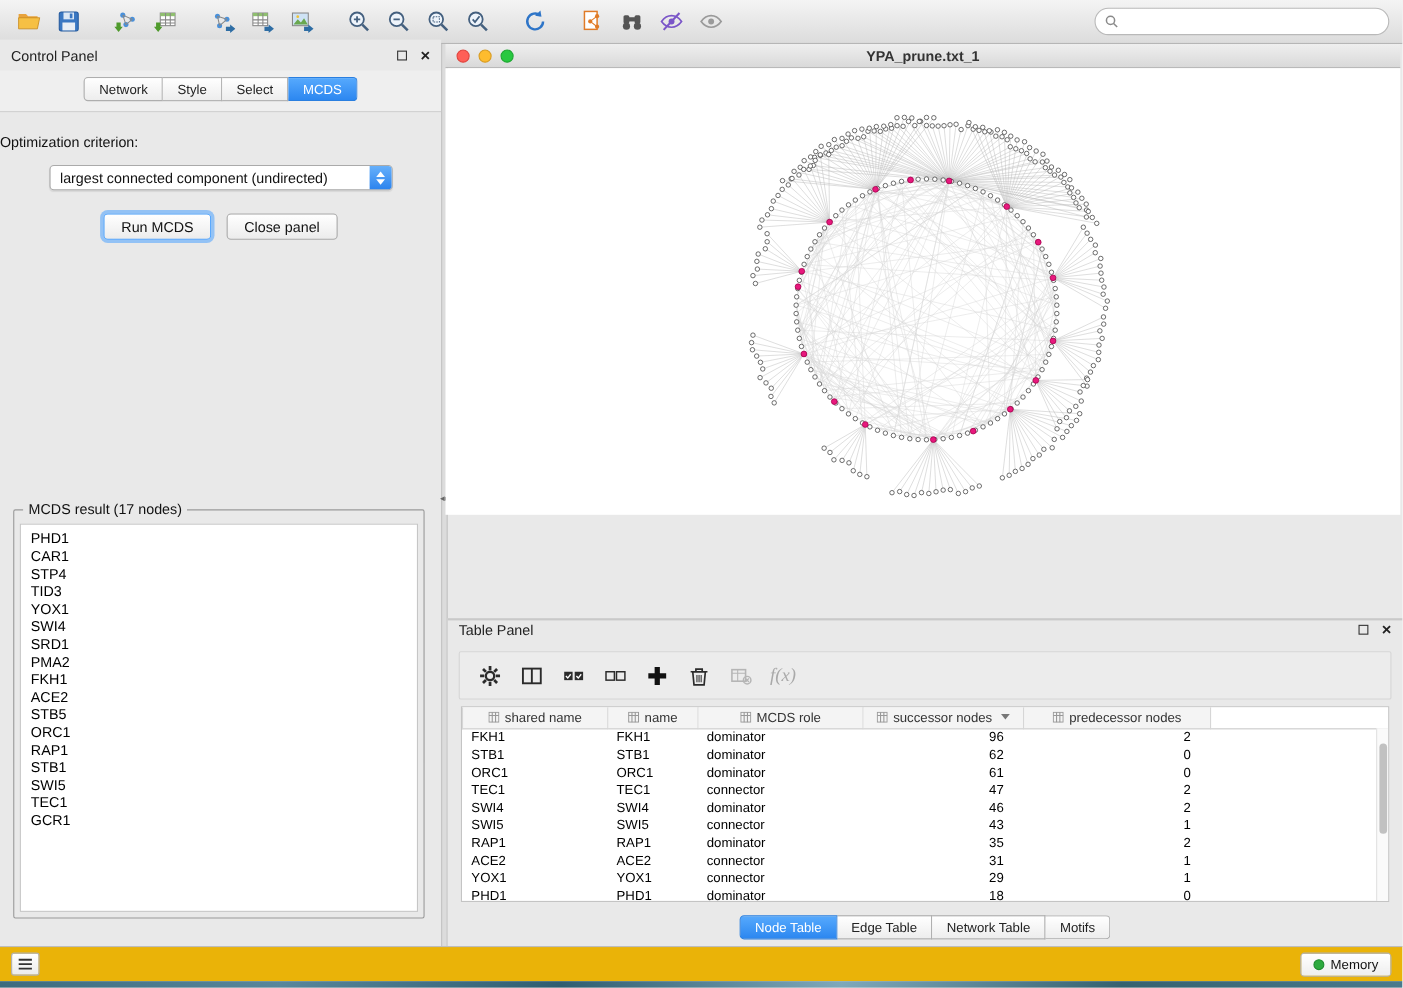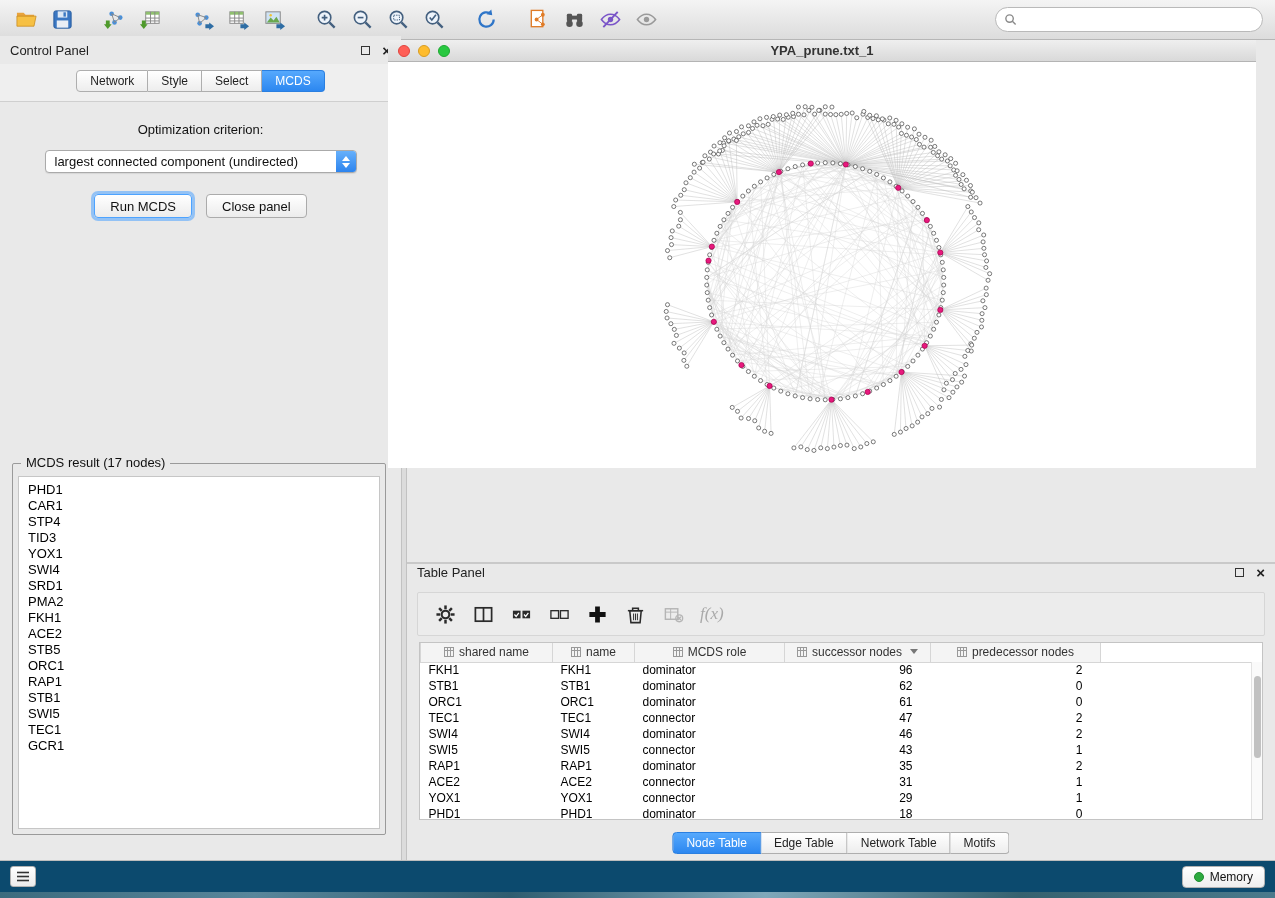--- a/index.html
+++ b/index.html
@@ -32,21 +32,21 @@
     border:1px solid #aeaeae; cursor:pointer; white-space:nowrap; }
   .segbtn + .segbtn { border-left:none; }
   .segbtn:first-child { border-radius:4px 0 0 4px; }
   .segbtn:last-child { border-radius:0 4px 4px 0; }
   .segbtn.active { background:linear-gradient(#56a9fd,#2c87f0); color:#fff; border-color:#2a7fe0; }
 
   
   .cpanel { position:absolute; left:0; top:36px; width:401px; height:820px; background:#e9e9e9; }
   .cpanel .phead { height:28px; }
   .tabbar { text-align:center; padding:6px 0 9px 0; border-bottom:1px solid #cfcfcf; background:#efefef; }
-  .opt-label { text-align:center; margin-top:20px; font-size:13px; color:#111; }
+  .opt-label { margin-top:20px; font-size:13px; color:#111; }
   .dropdown { position:relative; margin:13px auto 16px auto; width:312px; height:23px; background:#fff;
     border:1px solid #aaa; border-radius:4px; font-size:13px; color:#111;
     display:flex; align-items:center; padding-left:9px; cursor:pointer;
     box-shadow:0 1px 1px rgba(0,0,0,.08); }
   .dd-step { position:absolute; right:0; top:0; bottom:0; width:20px; border-radius:0 3px 3px 0;
     background:linear-gradient(#66b0fb,#2d84ee); display:flex; flex-direction:column;
     align-items:center; justify-content:center; gap:2px; }
   .tri-up { width:0; height:0; border-left:4px solid transparent; border-right:4px solid transparent; border-bottom:5px solid #fff; }
   .tri-dn { width:0; height:0; border-left:4px solid transparent; border-right:4px solid transparent; border-top:5px solid #fff; }
   .btnrow { display:flex; justify-content:center; gap:14px; margin-top:21px; }
@@ -59,21 +59,21 @@
   .mcds-list { position:absolute; left:5px; right:5px; top:12px; bottom:5px; background:#fff;
     border:1px solid #c6c6c6; overflow:hidden; padding:5px 0 0 9px; }
   .mcds-list .list-item { font-size:13px; line-height:16px; color:#000; }
 
   
   .vdivider { position:absolute; left:401px; top:40px; width:6px; height:820px; background:#dcdcdc;
     border-left:1px solid #c2c2c2; border-right:1px solid #c2c2c2; cursor:col-resize; }
   .vdivider .handle { position:absolute; top:408px; left:-2px; font-size:8px; color:#666; }
 
   
-  .netwin { position:absolute; left:388px; top:40px; width:868px; height:428px; }
+  .netwin { position:absolute; left:405px; top:40px; width:868px; height:428px; }
   .nettitle { position:relative; height:22px; background:linear-gradient(#efefef,#d9d9d9);
     border-bottom:1px solid #b4b4b4; display:flex; align-items:center; padding-left:10px; gap:8px; }
   .light { width:12px; height:12px; border-radius:50%; flex:none; cursor:pointer; }
   .light.red { background:#ff5f57; border:1px solid #e0443e; }
   .light.yellow { background:#febc2e; border:1px solid #d89c22; }
   .light.green { background:#28c840; border:1px solid #1ea832; }
   .nt { position:absolute; left:0; right:0; text-align:center; font-size:13px; font-weight:600; color:#333; }
   .netcanvas { position:absolute; left:0; top:22px; right:0; bottom:0; background:#fff; cursor:default; }
   .netcanvas svg { width:100%; height:100%; display:block; }
 
@@ -97,21 +97,21 @@
   .ntable td { height:16px; font-size:12px; color:#000; padding:0 8px; white-space:nowrap; overflow:hidden; }
   .ntable td.c-num { text-align:right; padding-right:18px; }
   .hicon { display:inline-block; vertical-align:-1px; margin-right:5px; }
   .sortchev { display:inline-block; width:0; height:0; margin-left:8px; vertical-align:2px;
     border-left:4px solid transparent; border-right:4px solid transparent; border-top:5px solid #777; }
   .scrollbar { position:absolute; right:0; top:19px; bottom:0; width:11px; background:#fafafa; border-left:1px solid #e2e2e2; }
   .scrollbar .thumb { position:absolute; left:2px; top:14px; width:7px; height:82px; background:#c1c1c1; border-radius:4px; }
   .ttabs { position:absolute; bottom:6px; left:50%; transform:translateX(-50%); }
 
   
-  .statusbar { position:absolute; left:0; top:860px; width:1275px; height:32px; background:#0c4a6e;
+  .statusbar { position:absolute; left:0; top:860px; width:1275px; height:32px; background:#eab308;
     border-top:1px solid #bdbdbd; display:flex; align-items:center; justify-content:space-between; padding:0 10px; }
   .menu-btn { width:26px; height:21px; border:1px solid #b2b2b2; border-radius:3px;
     background:linear-gradient(#fff,#ececec); display:flex; align-items:center; justify-content:center; cursor:pointer; }
   .memory-btn { height:22px; padding:0 11px; border:1px solid #b2b2b2; border-radius:4px;
     background:linear-gradient(#fff,#eee); display:flex; align-items:center; gap:6px; font-size:12px; color:#111; cursor:pointer; }
   .memory-btn .dot { width:10px; height:10px; border-radius:50%; background:#2daa3f; border:1px solid #1f8c30; }
 
   .wallpaper { position:absolute; left:0; top:892px; width:1275px; height:6px;
     background:linear-gradient(90deg,#3c6b7e,#58869b,#2f5d70,#7fa8ba,#35616f,#4a7a8c); }
 </style>

